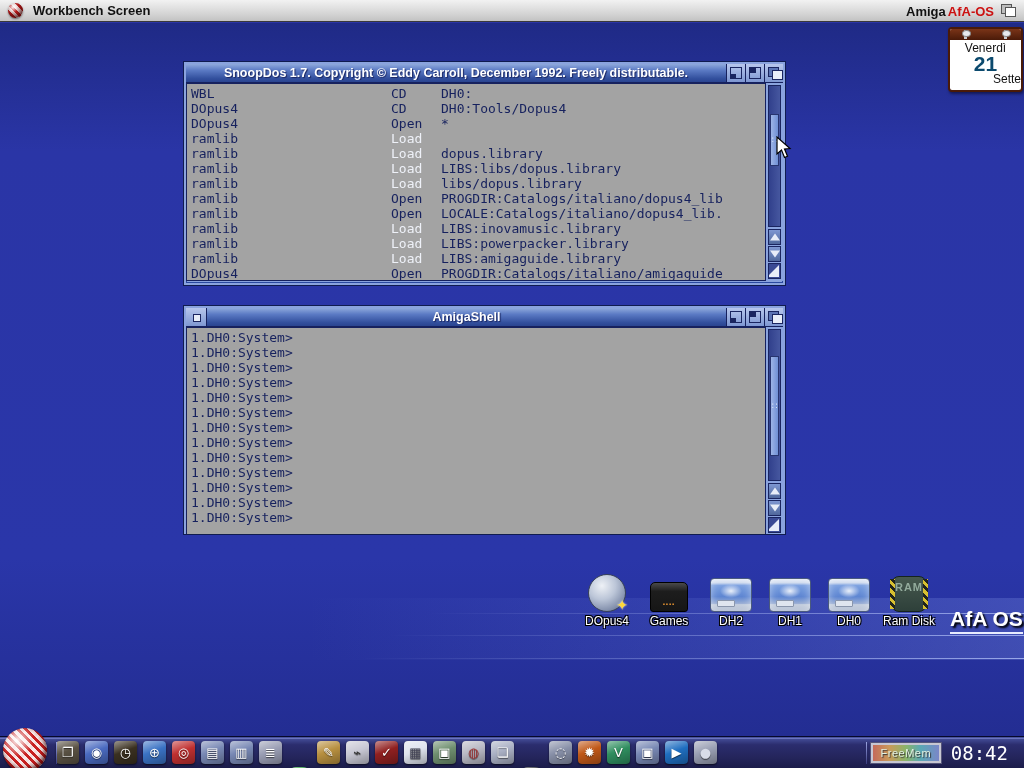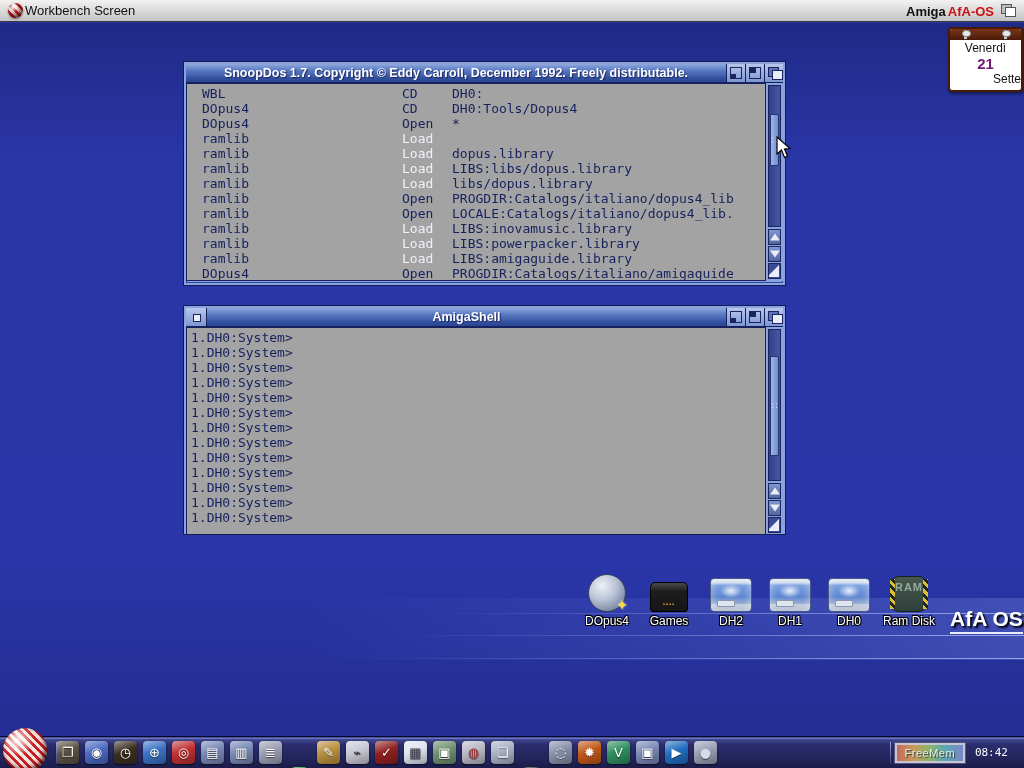--- a/index.html
+++ b/index.html
@@ -3,21 +3,21 @@
 <meta charset="utf-8">
 <style>
   * { margin:0; padding:0; box-sizing:border-box; }
   html,body { width:1024px; height:768px; overflow:hidden; }
   body { font-family:"Liberation Sans", sans-serif; position:relative; background:#2a35a6; }
 
   
   .menubar { position:absolute; left:0; top:0; width:1024px; height:22px;
     background:linear-gradient(180deg,#f2f2f2,#d2d2d2 70%,#c2c2c2);
     border-bottom:1px solid #3a3a3a; display:flex; align-items:center; }
-  .menubar-title { font-size:13px; color:#111; margin-left:2px; }
+  .menubar-title { font-size:13px; color:#111; margin-left:10px;font-weight:bold; }
   .boing-ball { border-radius:50%;
     background-color:#cc2222;
     background-image:
       radial-gradient(circle at 32% 28%, rgba(255,255,255,.95), rgba(255,255,255,0) 38%),
       repeating-linear-gradient(45deg, rgba(255,255,255,.85) 0 3px, rgba(200,30,30,.95) 3px 6px),
       repeating-linear-gradient(-45deg, rgba(255,255,255,.35) 0 3px, rgba(160,20,20,.55) 3px 6px);
     box-shadow:inset -2px -3px 5px rgba(60,0,0,.8), 0 1px 2px rgba(0,0,0,.5); }
   .menubar .boing-ball { width:15px; height:15px; margin-left:8px; }
   .menubar-right { margin-left:auto; display:flex; align-items:center; gap:6px; padding-right:6px; }
   .brand-amiga { font-weight:bold; font-size:13px; color:#111; }
@@ -50,21 +50,21 @@
   .g-depth::before { content:""; position:absolute; left:3px; top:3px; width:9px; height:8px; background:#5b73b4; border:1px solid #1a2560; }
   .g-depth::after { content:""; position:absolute; left:7px; top:6px; width:9px; height:8px; background:#e8edf8; border:1px solid #1a2560; }
   .g-close { width:21px; border-left:none; border-right:1px solid #16215e; }
   .g-close::after { content:""; position:absolute; left:7px; top:6px; width:6px; height:6px; background:#e8edf8; border:1px solid #1a2560; }
 
   .win-body { display:flex; }
   .content { background:#a3a3a3; border:1px solid #16215e; border-right:none;
     font-family:"DejaVu Sans Mono", monospace; font-size:13px; line-height:15px; color:#16215e;
     padding:2px 0 2px 4px; overflow:hidden; white-space:nowrap; }
   .snoop-row { display:flex; }
-  .snoop-proc { width:200px; flex:none;margin-left:11px; }
+  .snoop-proc { width:200px; flex:none; }
   .snoop-act { width:50px; flex:none; }
   .snoop-act.load { color:#eef1f8; }
   .snoop-target { flex:1; overflow:hidden; }
 
   .vscroll { width:18px; flex:none; background:#8aa3de; display:flex; flex-direction:column; border-left:1px solid #16215e; }
   .vtrack { flex:1; margin:2px; background:linear-gradient(90deg,#31408c,#46579f); border:1px solid #1a2560; position:relative; }
   .vthumb { position:absolute; left:1px; right:1px; background:linear-gradient(90deg,#9db4e6,#6f8fd4); border:1px solid #27346e; }
   .vthumb::after { content:"∷"; position:absolute; left:50%; top:50%; transform:translate(-50%,-55%); color:#d7e2f6; font-size:9px; }
   .sbtn { height:16px; margin:0 2px 1px 2px; background:linear-gradient(180deg,#7e97d2,#50689c); border:1px solid #1a2560; position:relative; }
   .sbtn::after { content:""; position:absolute; left:50%; top:50%; transform:translate(-50%,-50%);
@@ -112,32 +112,32 @@
     display:flex; align-items:center; justify-content:center;
     font-size:13px; color:#fff; font-family:"DejaVu Sans", sans-serif;
     background-image:linear-gradient(160deg, rgba(255,255,255,.5), rgba(255,255,255,0) 45%, rgba(0,0,0,.3));
     box-shadow:0 1px 2px rgba(0,0,0,.6); text-shadow:0 1px 1px rgba(0,0,0,.6); }
   .tb-icon.textpill { font-size:8px; font-weight:bold; border-radius:9px; height:16px;margin-top:45px; }
   .tb-right { margin-left:auto; display:flex; align-items:center; padding-right:16px; }
   .freemem { width:70px; height:20px; border:2px solid #c6c6d2; outline:1px solid #55557a;
     background:linear-gradient(90deg,#c46a5a,#c89a5a 25%,#8ab46a 50%,#5aa8b4 72%,#7a86c8);
     display:flex; align-items:center; justify-content:center; }
   .freemem span { font-size:11px; color:#e2f2e2; text-shadow:1px 1px 1px #333; letter-spacing:.5px; }
-  .clock { font-family:"DejaVu Sans Mono", monospace; font-size:11px; color:#fff; margin-left:10px;text-align:center; }
+  .clock { font-family:"DejaVu Sans Mono", monospace; font-size:19px; color:#fff; margin-left:10px;text-align:center; }
 
   
   .calendar { position:absolute; left:948px; top:27px; width:75px; height:65px;
     background:#fff; border:2px solid #4a1a08; border-radius:4px; overflow:hidden;
     box-shadow:1px 2px 3px rgba(0,0,20,.5); text-align:center; }
   .cal-top { height:11px; background:linear-gradient(180deg,#7a3418,#4a1a08); position:relative; }
   .cal-pin { position:absolute; top:1px; width:7px; height:9px; }
   .cal-pin::before { content:""; position:absolute; left:2px; top:0; width:3px; height:9px; background:#caccd0; }
   .cal-pin::after { content:""; position:absolute; left:0; top:0; width:7px; height:5px; background:#e8eaee; border-radius:50%; border:1px solid #888; }
   .cal-day { font-size:12px; color:#111; margin-top:1px; }
-  .cal-num { font-size:15px; font-weight:bold; color:#701a75; line-height:17px; }
+  .cal-num { font-size:21px; font-weight:bold; color:#0c4a6e; line-height:17px; }
   .cal-month { font-size:12px; color:#111;padding-left:43px; }
 
   
   .pointer { position:absolute; left:776px; top:136px; z-index:50; }
 </style>
 </head>
 <body>
 
 <div class="menubar">
   <div class="boing-ball"></div>

